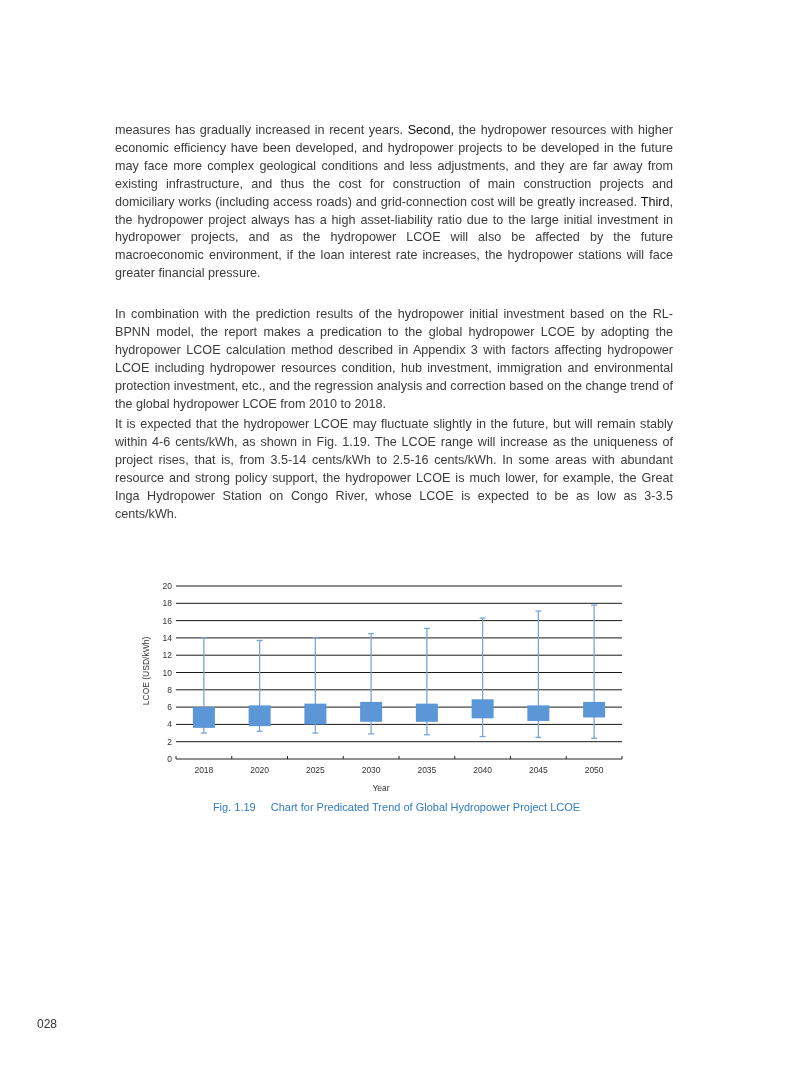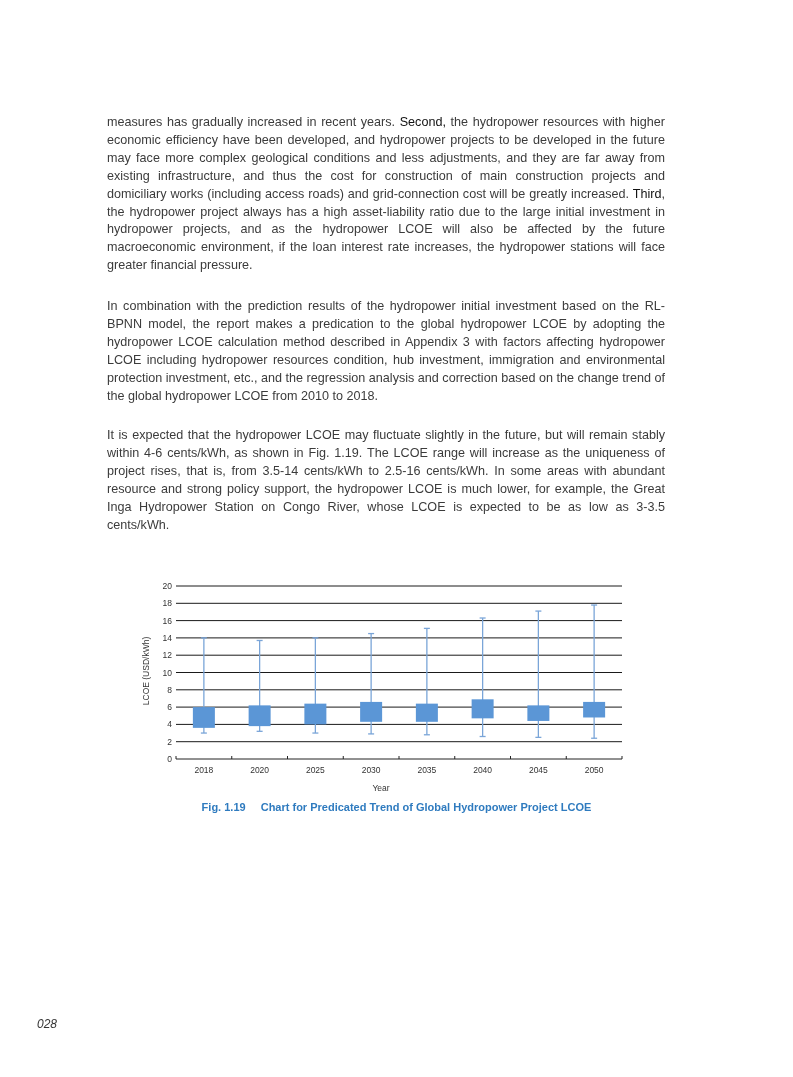--- a/index.html
+++ b/index.html
@@ -1,27 +1,27 @@
 <!DOCTYPE html>
 <html><head>
 <meta charset="utf-8">
 <style>
   html, body { margin: 0; padding: 0; background: #ffffff; }
   body { width: 793px; height: 1077px; position: relative; overflow: hidden; font-family: "Liberation Sans", sans-serif; color: #3a3a3a; }
-  .para { position: absolute; left: 103px; width: 558px; font-size: 12.6px; line-height: 17.9px; text-align: justify; text-align-last: left; color: #3b3b3b; margin: 4px; }
+  .para { position: absolute; left: 103px; width: 558px; font-size: 12.6px; line-height: 17.9px; text-align: justify; text-align-last: left; color: #3b3b3b; margin: 12px; }
   .para b { font-weight: normal; color: #111; }
   #p1 { top: 110px; }
   #p2 { top: 294px; }
-  #p3 { top: 423px; }
+  #p3 { top: 404px; }
   #chart { position: absolute; left: 0; top: 570px; width: 793px; height: 230px; }
   .tick-label { font-family: "Liberation Sans", sans-serif; font-size: 8.5px; fill: #333; }
   .axis-title { font-family: "Liberation Sans", sans-serif; font-size: 8.5px; fill: #333; }
-  #caption { position: absolute; left: 0; width: 793px; top: 801px; text-align: center; font-size: 11px; font-weight: bold; color: #2f7bbf; margin: 0; }
+  #caption { position: absolute; left: 0; width: 793px; top: 801px; text-align: center; font-size: 11px; font-weight: normal; color: #2f7bbf; margin: 0; }
   #caption .fig-no { margin-right: 12px; }
-  #page-number { position: absolute; left: 37px; top: 1017px; font-size: 12px; color: #333; font-style: italic; }
+  #page-number { position: absolute; left: 37px; top: 1017px; font-size: 12px; color: #333; }
 </style>
 </head>
 <body>
 
 <p class="para" id="p1"><span>measures has gradually increased in recent years. </span><b>Second,</b><span> the hydropower resources with higher economic efficiency have been developed, and hydropower projects to be developed in the future may face more complex geological conditions and less adjustments, and they are far away from existing infrastructure, and thus the cost for construction of main construction projects and domiciliary works (including access roads) and grid-connection cost will be greatly increased. </span><b>Third</b><span>, the hydropower project always has a high asset-liability ratio due to the large initial investment in hydropower projects, and as the hydropower LCOE will also be affected by the future macroeconomic environment, if the loan interest rate increases, the hydropower stations will face greater financial pressure.</span></p>
 <p class="para" id="p2"><span>In combination with the prediction results of the hydropower initial investment based on the RL-BPNN model, the report makes a predication to the global hydropower LCOE by adopting the hydropower LCOE calculation method described in Appendix 3 with factors affecting hydropower LCOE including hydropower resources condition, hub investment, immigration and environmental protection investment, etc., and the regression analysis and correction based on the change trend of the global hydropower LCOE from 2010 to 2018.</span></p>
 <p class="para" id="p3"><span>It is expected that the hydropower LCOE may fluctuate slightly in the future, but will remain stably within 4-6 cents/kWh, as shown in Fig. 1.19. The LCOE range will increase as the uniqueness of project rises, that is, from 3.5-14 cents/kWh to 2.5-16 cents/kWh. In some areas with abundant resource and strong policy support, the hydropower LCOE is much lower, for example, the Great Inga Hydropower Station on Congo River, whose LCOE is expected to be as low as 3-3.5 cents/kWh.</span></p>
 
 <svg id="chart" viewBox="0 570 793 230" xmlns="http://www.w3.org/2000/svg">
   <g id="grid-layer">

